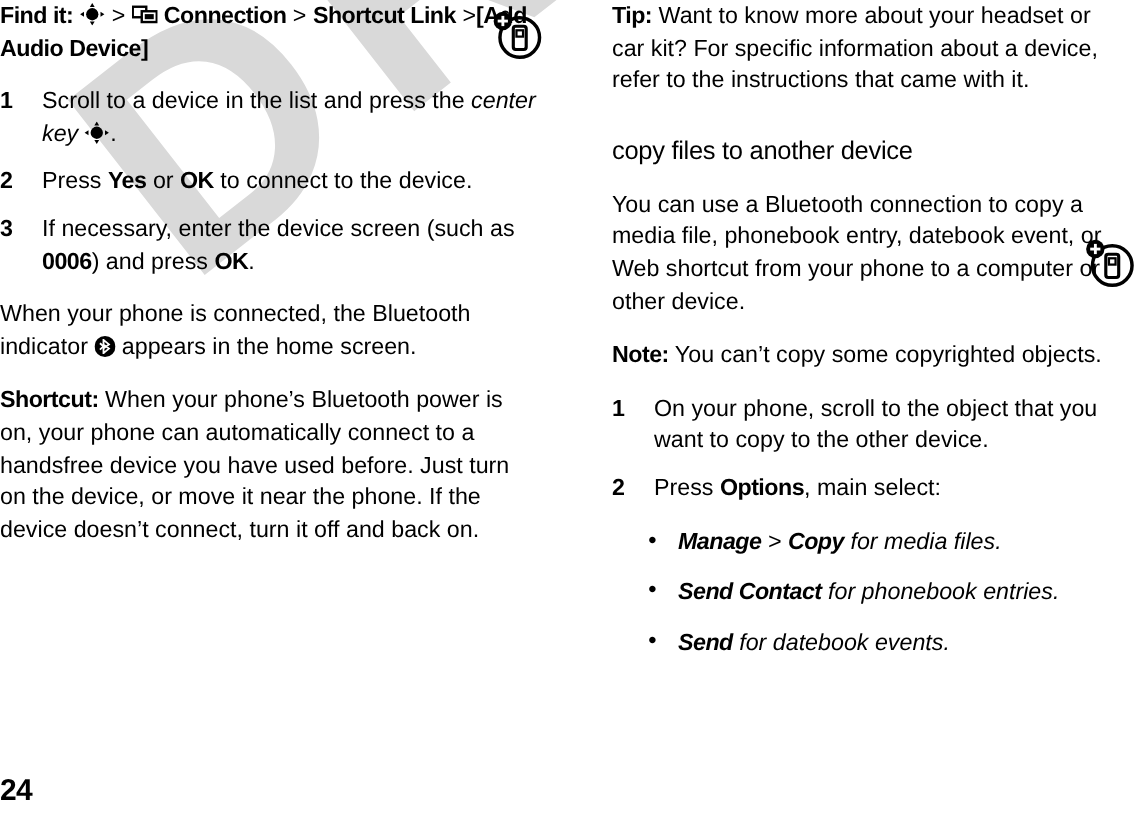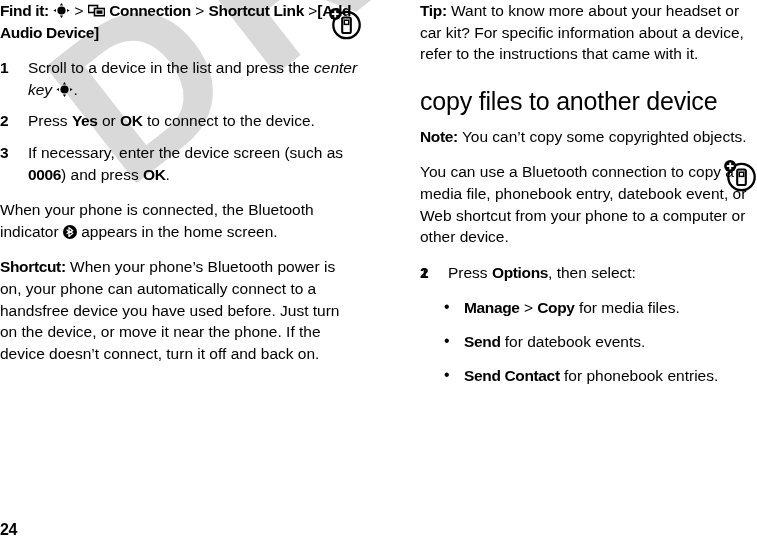--- a/index.html
+++ b/index.html
@@ -51,38 +51,38 @@
     height: 547px;
   }
 
   .col {
     position: absolute;
     top: 0;
     font-size: 15.5px;
     line-height: 21.6px;
   }
   .col-left  { left: 0px;   width: 360px; }
-  .col-right { left: 420px; width: 338px; }
+  .col-right { left: 408px; width: 338px; }
 
   p { margin: 0; }
 
   .para {
     margin-bottom: 14px;
   }
 
   b, .b {
     font-family: "Liberation Sans", sans-serif;
     font-weight: bold;
     letter-spacing: -0.35px;
   }
   i, .i { font-style: italic; }
 
   
   .section-heading {
-    font-size: 25px;
+    font-size: 17px;
     font-weight: normal;
     line-height: 28px;
     margin: 22px 0 11px 0;
     letter-spacing: -0.2px;
   }
 
   
   .steps { margin: 0 0 14px 0; padding: 0; }
   .step {
     position: relative;
@@ -93,21 +93,21 @@
   .step-num {
     position: absolute;
     left: 0;
     top: 0;
     font-weight: bold;
     font-size: 15.5px;
     letter-spacing: -0.3px;
   }
 
   
-  .bullets { margin: 10px 0 0 0; padding: 0; }
+  .bullets { margin: 10px 0 0 0; padding: 0; font-style: italic; }
   .bullet {
     position: relative;
     padding-left: 22px;
     margin-left: 22px;
     margin-bottom: 12px;
   }
   .bullet::before {
     content: "•";
     position: absolute;
     left: 2px;
@@ -143,21 +143,21 @@
   .footer {
     position: absolute;
     left: 0;
     bottom: 8px;
     width: 757px;
     z-index: 3;
     display: flex;
     align-items: baseline;
   }
   .footer-pagenum {
-    font-size: 16px;
+    font-size: 20px;
     font-weight: bold;
     letter-spacing: -0.4px;
     width: 42px;
   }
   .footer-chapter {
     font-size: 16px;
     font-weight: normal;
   }
 </style>
 </head>
@@ -264,51 +264,52 @@
   </div>
 
   <div class="col col-right">
 
     <p class="para">
       <b>Tip:</b><span> Want to know more about your headset or car kit? For specific information about a device, refer to the instructions that came with it.</span>
     </p>
 
     <h2 class="section-heading">copy files to another device</h2>
 
+    <p class="para">You can use a Bluetooth connection to copy a media file, phonebook entry, datebook event, or Web shortcut from your phone to a computer or other device.</p>
+
     <p class="para">
       <b>Note:</b><span> You can’t copy some copyrighted objects.</span>
     </p>
 
-    <p class="para">You can use a Bluetooth connection to copy a media file, phonebook entry, datebook event, or Web shortcut from your phone to a computer or other device.</p>
-
     <div class="steps">
 
       <div class="step">
         <span class="step-num">1</span>
+        <span>On your phone, scroll to the object that you want to copy to the other device.</span>
       </div>
 
       <div class="step">
         <span class="step-num">2</span>
-        <span>Press </span><b>Options</b><span>, then select:</span>
+        <span>Press </span><b>Options</b><span>, main select:</span>
       </div>
 
     </div>
 
     <div class="bullets">
 
       <div class="bullet">
         <b>Manage</b><span class="gt"> &gt; </span><b>Copy</b><span> for media files.</span>
       </div>
 
       <div class="bullet">
+        <b>Send Contact</b><span> for phonebook entries.</span>
+      </div>
+
+      <div class="bullet">
         <b>Send</b><span> for datebook events.</span>
-      </div>
-
-      <div class="bullet">
-        <b>Send Contact</b><span> for phonebook entries.</span>
       </div>
 
     </div>
 
   </div>
 
   <div class="footer">
     <span class="footer-pagenum">24</span>
   </div>
 

